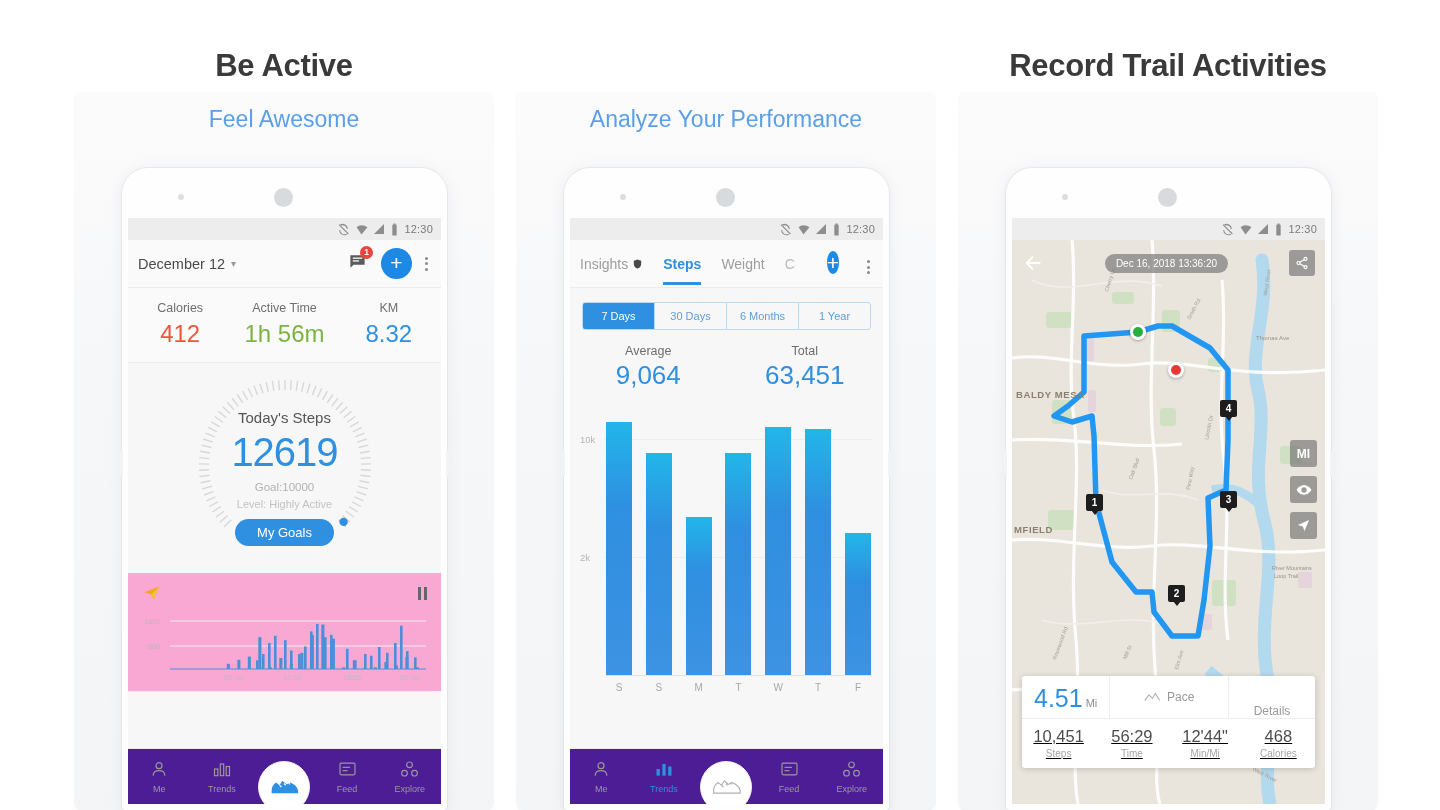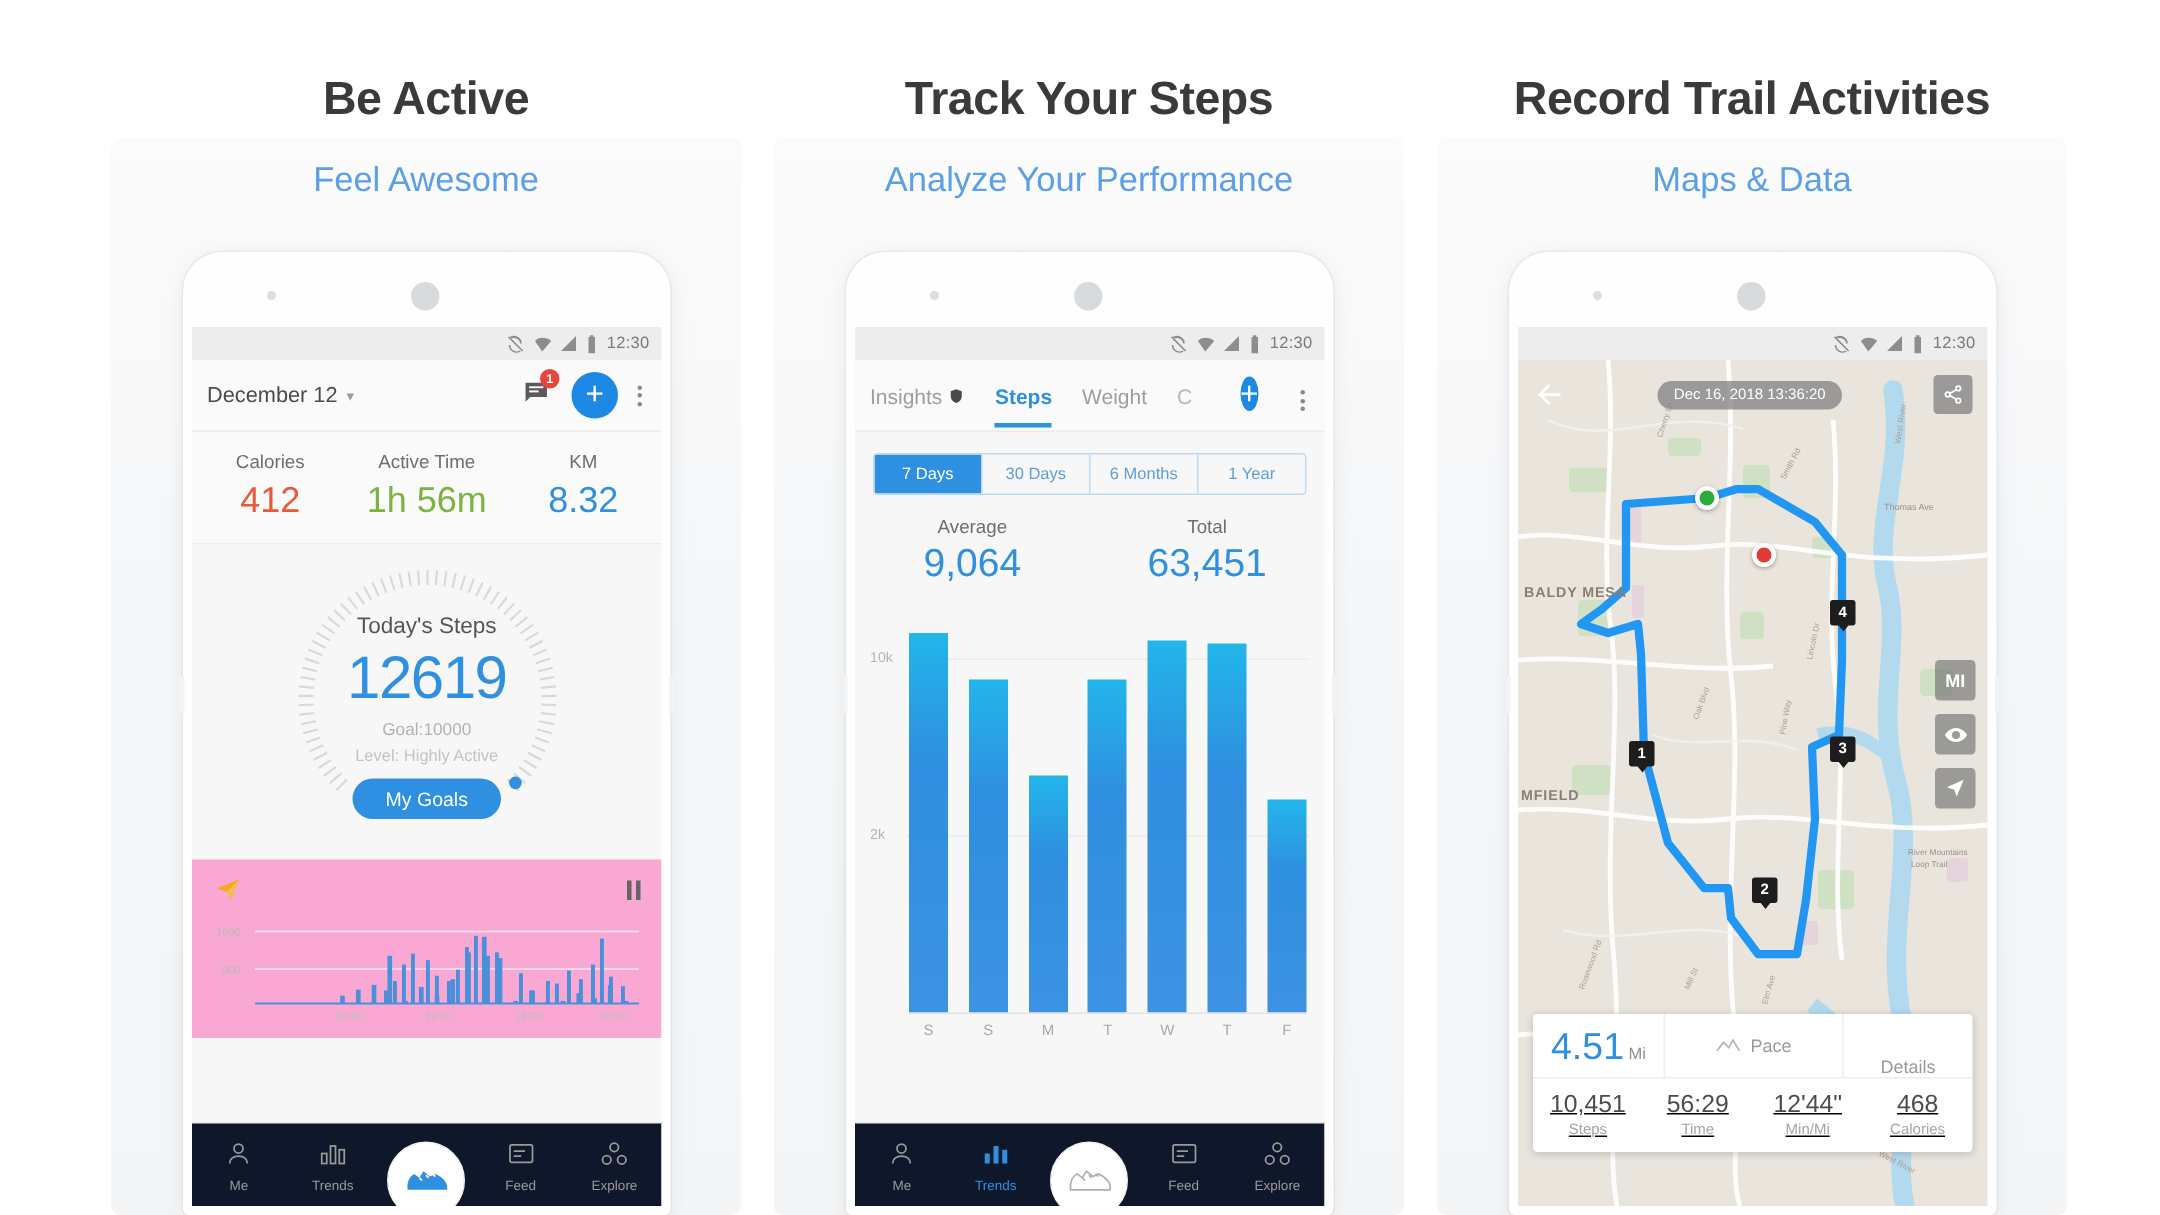--- a/index.html
+++ b/index.html
@@ -114,21 +114,21 @@
   }
 
   
   .hourly { position:relative; background:#f9a8d4; padding: 6px 10px 4px; }
   .hourly-top { display:flex; align-items:center; justify-content:space-between; height: 28px; padding: 0 4px;}
   .pause { display:flex; gap:3px; }
   .pause i { width:3px; height:13px; background:#656565; display:block; }
 
   
   .bottomnav {
-    position:absolute; left:0; bottom:0; width:313px; height:56px; background:#0f172a;
+    position:absolute; left:0; bottom:0; width:313px; height:56px; background:#4c1d95;
     border-top:1px solid #ececec; display:flex; align-items:center;
   }
   .nav-item { flex:1; text-align:center; position:relative; }
   .nav-label { font-size: 9px; color:#9a9a9a; margin-top: 1px; }
   .nav-label.active { color:#2f8fe0; }
   .nav-center {
     position:absolute; left:50%; top:-16px; transform:translateX(-50%);
     width:52px; height:52px; border-radius:50%; background:#fff;
     border:1px solid #f0f0f0; display:flex; align-items:center; justify-content:center;
   }
@@ -455,21 +455,20 @@
               </svg>
             <div class="nav-label">Explore</div>
           </div>
         </div>
       </div>
     </div>
   </div>
 
   <div class="panel p2">
     <div class="backdrop"></div>
-    <div class="headline">Track Your Steps</div>
     <div class="subhead">Analyze Your Performance</div>
 
     <div class="phone">
       <div class="sensor"></div>
       <div class="speaker"></div>
 
       <div class="screen">
         <div class="statusbar">
           <svg class="sb-icon" width="13" height="13" viewBox="0 0 24 24" fill="#8d8d8d">
               <path d="M6.6 5.5A7.5 7.5 0 0 1 18 11h2a9.5 9.5 0 0 0-14.7-7.9L6.6 5.5zM3 3.6l1.4-1.4 17.4 17.4-1.4 1.4L3 3.6zM6 13H4a9.5 9.5 0 0 0 14.6 8l-1.3-1.3A7.5 7.5 0 0 1 6 13z"></path>
@@ -588,21 +587,20 @@
             <div class="nav-label">Explore</div>
           </div>
         </div>
       </div>
     </div>
   </div>
 
   <div class="panel p3">
     <div class="backdrop"></div>
     <div class="headline">Record Trail Activities</div>
-    <div class="subhead">Maps &amp; Data</div>
 
     <div class="phone">
       <div class="sensor"></div>
       <div class="speaker"></div>
 
       <div class="screen">
         <div class="statusbar">
           <svg class="sb-icon" width="13" height="13" viewBox="0 0 24 24" fill="#8d8d8d">
               <path d="M6.6 5.5A7.5 7.5 0 0 1 18 11h2a9.5 9.5 0 0 0-14.7-7.9L6.6 5.5zM3 3.6l1.4-1.4 17.4 17.4-1.4 1.4L3 3.6zM6 13H4a9.5 9.5 0 0 0 14.6 8l-1.3-1.3A7.5 7.5 0 0 1 6 13z"></path>
             </svg>

